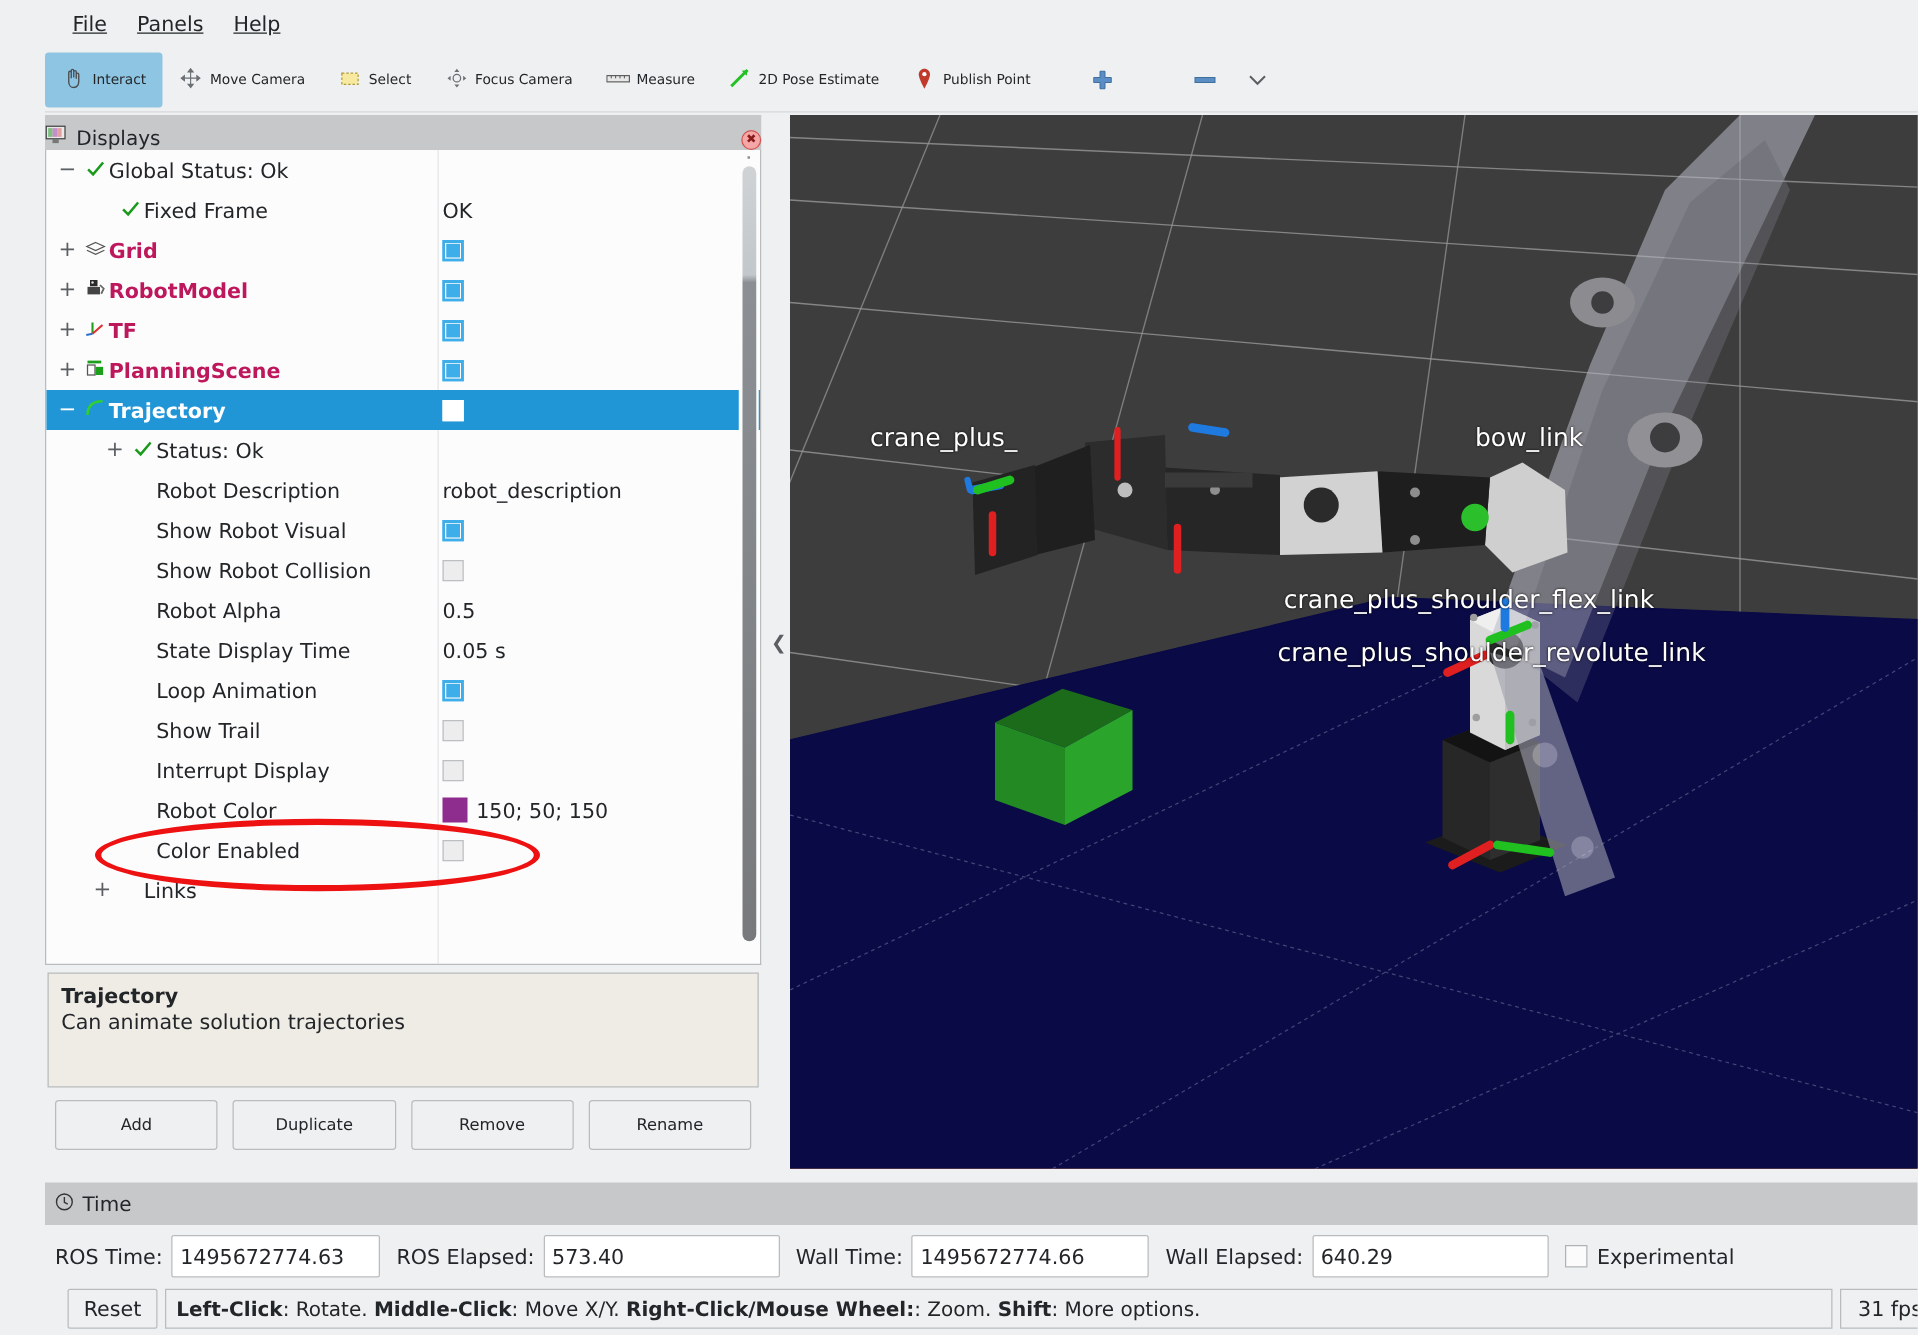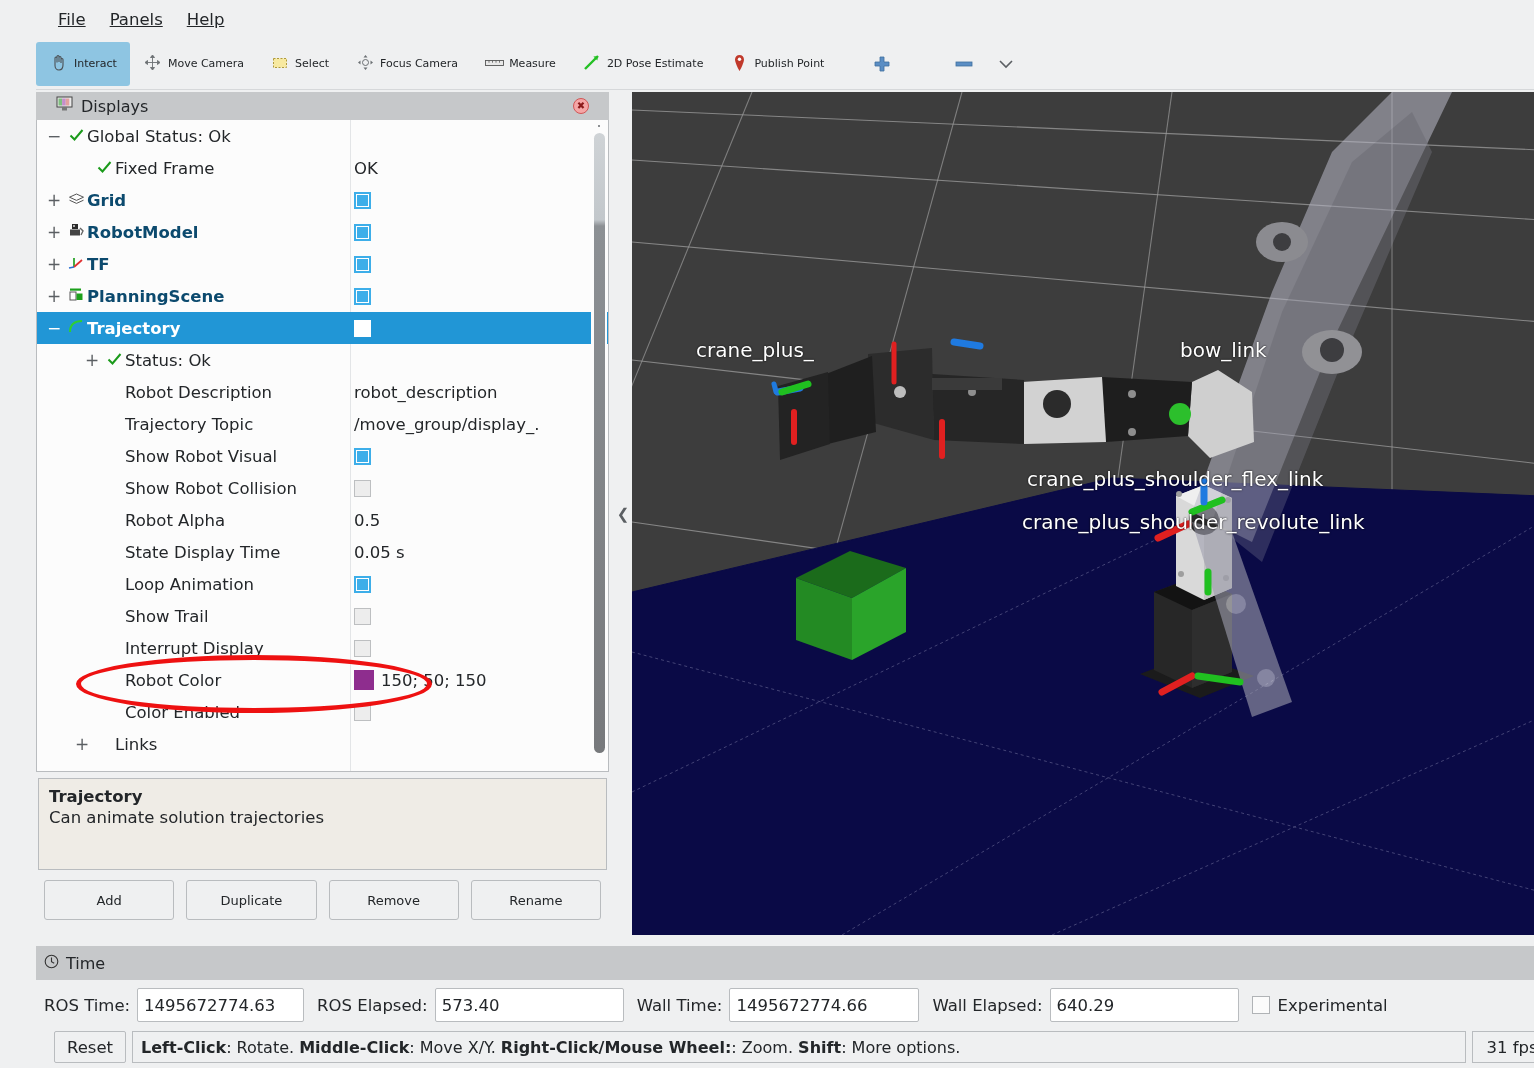--- a/index.html
+++ b/index.html
@@ -41,22 +41,22 @@
     width: 34px; height: 40px; display: flex; align-items: center; justify-content: center;
     cursor: default;
   }
 
   
   .left-dock {
     position: absolute; left: 0; top: 92px; width: 573px; height: 852px;
     background: #eff0f1;
   }
   .dock-title {
-    height: 28px; background: #c6c8ca; display: flex; align-items: center;
-    padding: 0 20px; font-size: 16px; color: #232629;
+    height: 28px; background: #c6c8ca; display: flex; align-items: flex-end;
+    padding: 0 0; font-size: 16px; color: #232629;
   }
   .dock-title .dt-label { margin-left: 8px; }
   .dock-close {
     margin-left: auto; width: 16px; height: 16px; border-radius: 50%;
     background: #f5a6a6; border: 1px solid #d05656; color: #8b1a1a;
     font-size: 10px; line-height: 13px; text-align: center; cursor: default;
   }
 
   
   .tree-wrap {
@@ -70,21 +70,21 @@
     position: relative; display: flex; align-items: center; height: 32px;
     font-size: 16.5px; cursor: default;
   }
   .row.sel { background: #2196d6; color: #ffffff; }
   .row .expander {
     width: 22px; text-align: center; font-size: 17px; color: #5b5f63; flex: 0 0 22px;
   }
   .row.sel .expander { color: #ffffff; }
   .row .rico { width: 22px; text-align: center; flex: 0 0 22px; }
   .row .rlabel { white-space: nowrap; }
-  .row .rlabel.blue { color: #0c4a6e; font-weight: bold; }
+  .row .rlabel.blue { color: #be185d; font-weight: bold; }
   .row.sel .rlabel { color: #fff; font-weight: bold; }
   .row .rvalue {
     position: absolute; left: 317px; display: flex; align-items: center; gap: 7px;
     font-size: 16.5px; white-space: nowrap;
   }
   .chk {
     width: 17px; height: 17px; border: 2px solid #3daee9; background: #3daee9;
     box-shadow: 0 0 0 1px #ffffff inset;
   }
   .chk.off { background: #ededed; border: 1px solid #bdbfc1; box-shadow: none; }
@@ -386,28 +386,20 @@
                 <path d="M1.5 7.5l4 4L13.5 2" fill="none" stroke="#1a9a1a" stroke-width="2"></path>
               </svg></span>
             <span class="rlabel">Status: Ok</span>
           </div>
           <div class="row" style="padding-left: 44px;">
             <span class="expander"></span>
             <span class="rico"></span>
             <span class="rlabel">Robot Description</span>
             <span class="rvalue">
               <span>robot_description</span>
-            </span>
-          </div>
-          <div class="row" style="padding-left: 44px;">
-            <span class="expander"></span>
-            <span class="rico"></span>
-            <span class="rlabel">Trajectory Topic</span>
-            <span class="rvalue">
-              <span>/move_group/display_.</span>
             </span>
           </div>
           <div class="row" style="padding-left: 44px;">
             <span class="expander"></span>
             <span class="rico"></span>
             <span class="rlabel">Show Robot Visual</span>
             <span class="rvalue">
               <span class="chk"></span>
             </span>
           </div>

